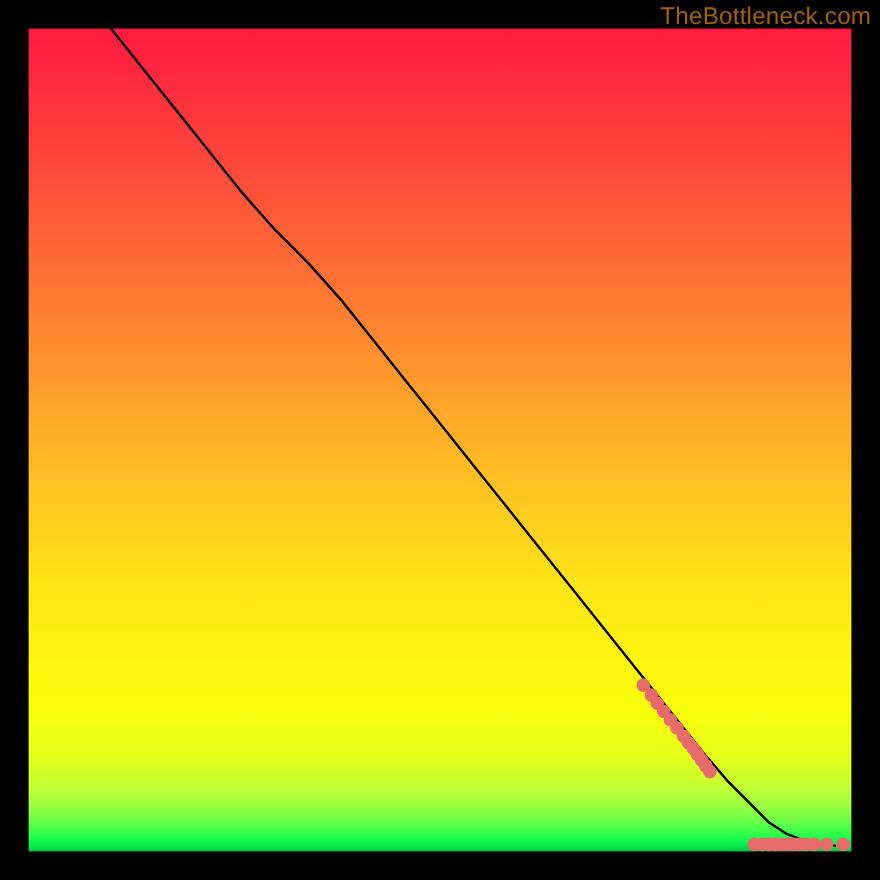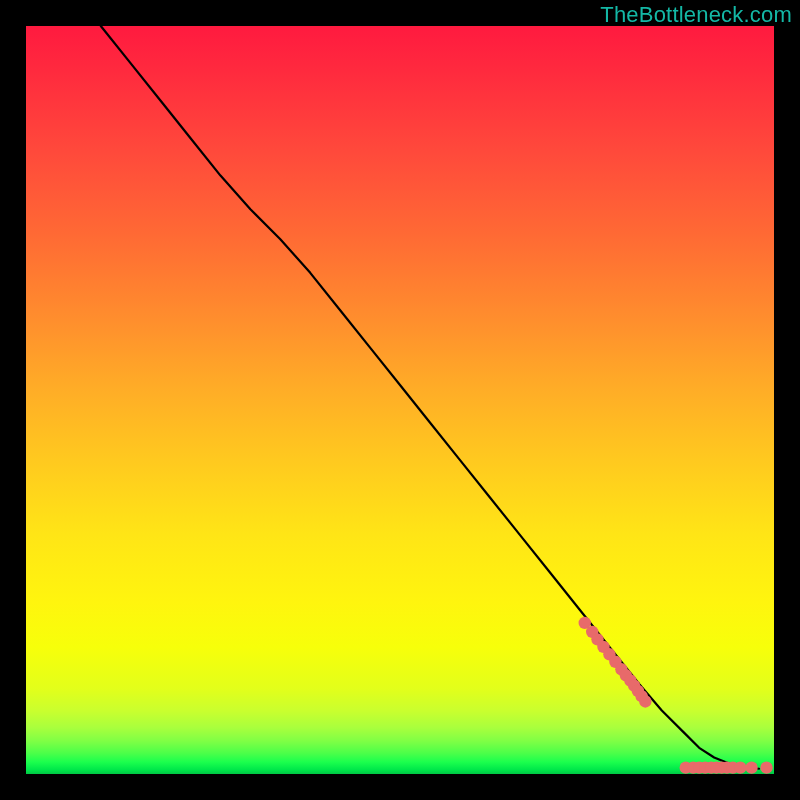--- a/index.html
+++ b/index.html
@@ -14,21 +14,21 @@
   .frame {
     position: absolute;
     left: 0; top: 0;
     width: 800px; height: 800px;
     background: #000;
   }
   .watermark {
     position: absolute;
     top: 2px;
     right: 8px;
-    color: #14b8a6;
+    color: #a16207;
     font-size: 22px;
     letter-spacing: 0.2px;
     font-weight: 400;
   }
   .plot {
     position: absolute;
     left: 26px;
     top: 26px;
     width: 748px;
     height: 748px;

